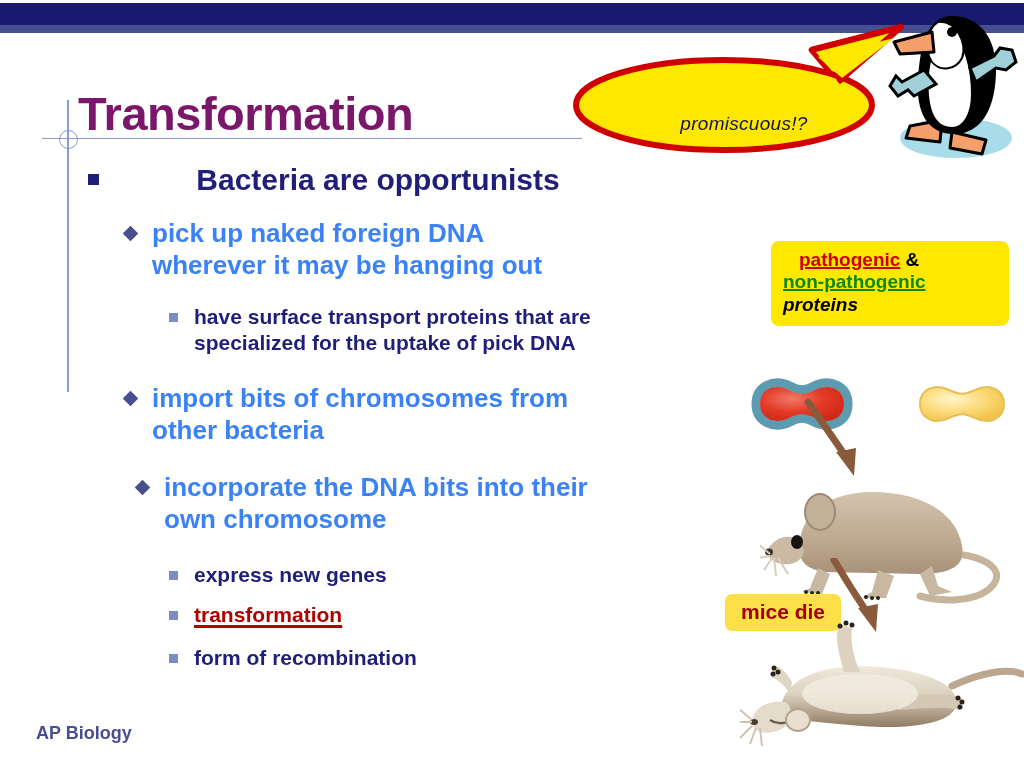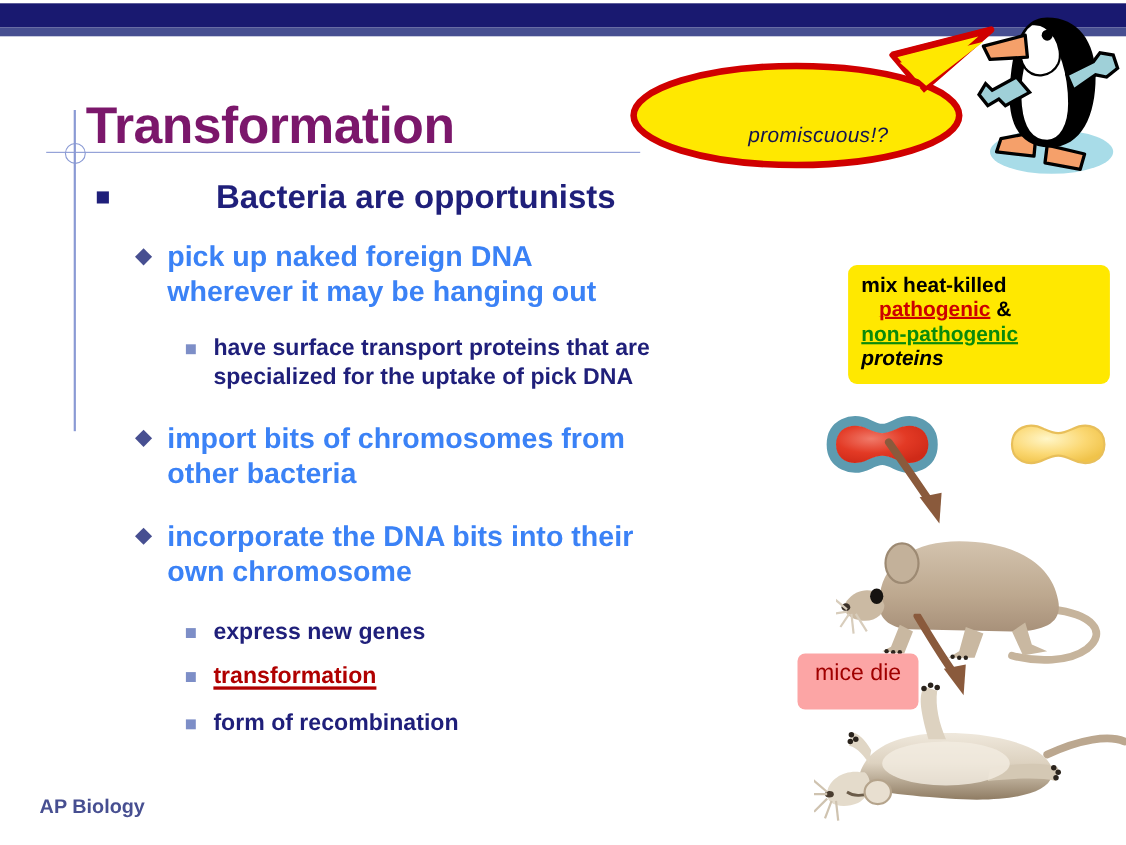--- a/index.html
+++ b/index.html
@@ -181,25 +181,25 @@
   }
   .note-box .bact {
     font-style: italic;
     color: #000000;
   }
 
   
   .green-label {
     position: absolute;
     left: 725px; top: 594px;
-    padding: 6px 16px 21px 16px;
-    background: #fca5a5;
+    padding: 6px 16px 7px 16px;
+    background: #fde047;
     border-radius: 7px;
     font-size: 21px;
-    font-weight: normal;
+    font-weight: bold;
     color: #a00000;
   }
 
   
   .bacteria-art {
     position: absolute;
     left: 748px; top: 372px;
     width: 276px; height: 64px;
   }
   .mouse-alive {
@@ -254,21 +254,21 @@
     <div>have surface transport proteins that are</div>
     <div>specialized for the uptake of pick DNA</div>
   </div>
 
   <div class="b2" style="left:152px; top:383px; width:480px;">
     <span class="dia"></span>
     <div>import bits of chromosomes from</div>
     <div>other bacteria</div>
   </div>
 
-  <div class="b2" style="left:152px; top:472px; width:480px;">
+  <div class="b2" style="left:164px; top:472px; width:480px;">
     <span class="dia"></span>
     <div>incorporate the DNA bits into their</div>
     <div>own chromosome</div>
   </div>
 
   <div class="b3" style="left:194px; top:562px; width:420px;">
     <span class="sq3"></span>
     <div>express new genes</div>
   </div>
 
@@ -316,21 +316,20 @@
         <path d="M44,62 L22,74 L16,68 L10,78 L18,88 L28,82 L34,88 L56,76 Z"></path>
       </g>
 
       <g stroke="#000" stroke-width="3" fill="#9fd0d8">
         <path d="M90,60 L114,48 L120,40 L132,42 L136,54 L126,62 L116,60 L96,74 Z"></path>
       </g>
     </svg>
   </div>
 
   <div class="note-box">
-    <div>mix heat-killed</div>
     <div><span class="patho">pathogenic</span><span> &amp;</span></div>
     <div class="nonpatho">non-pathogenic</div>
     <div class="bact">proteins</div>
   </div>
 
   <div class="bacteria-art">
     <svg width="276" height="64" viewBox="0 0 276 64">
       <defs>
         <radialGradient id="redg" cx="38%" cy="35%" r="70%">
           <stop offset="0%" stop-color="#f07a6a"></stop>

